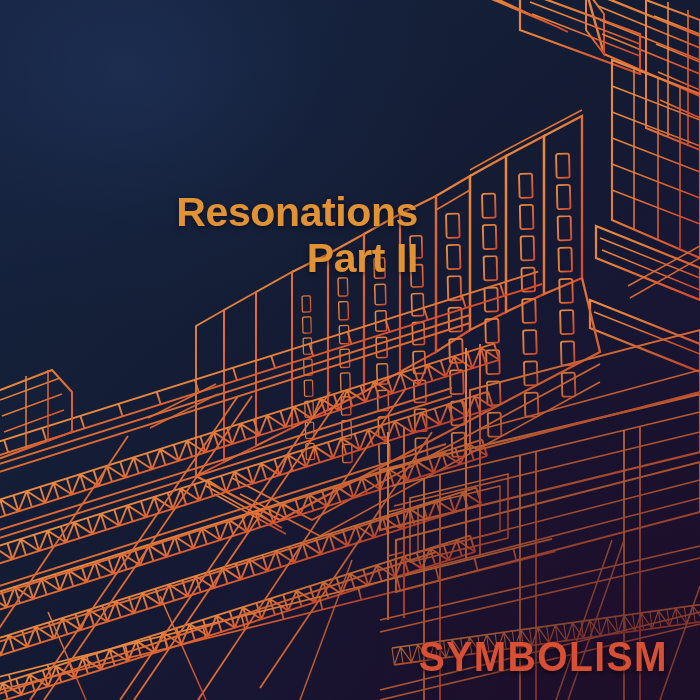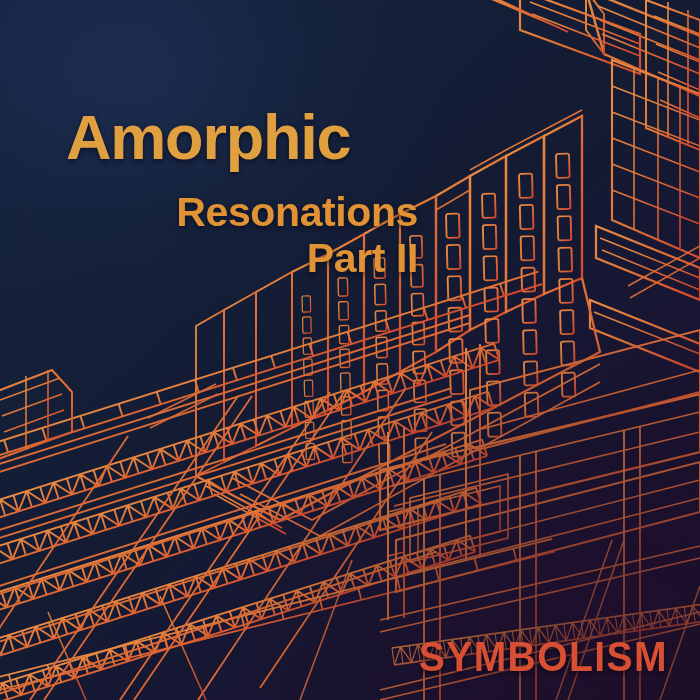--- a/index.html
+++ b/index.html
@@ -323,21 +323,20 @@
       <path d="M86,700 L48,612"></path>
       <path d="M700,246 L628,286 M700,258 L630,298"></path>
       <path d="M148,418 L216,384 M150,428 L218,394"></path>
     </g>
   </svg>
 
   <div class="bg-glow-br"></div>
 
   <div class="type-block">
 
-    <div class="title-main">Amorphic</div>
 
     <div class="subtitle-wrap">
       <div class="subtitle-line1">Resonations</div>
       <div class="subtitle-line2">Part II</div>
     </div>
 
     <div class="label-logo">SYMBOLISM</div>
   </div>
 
 </div>

